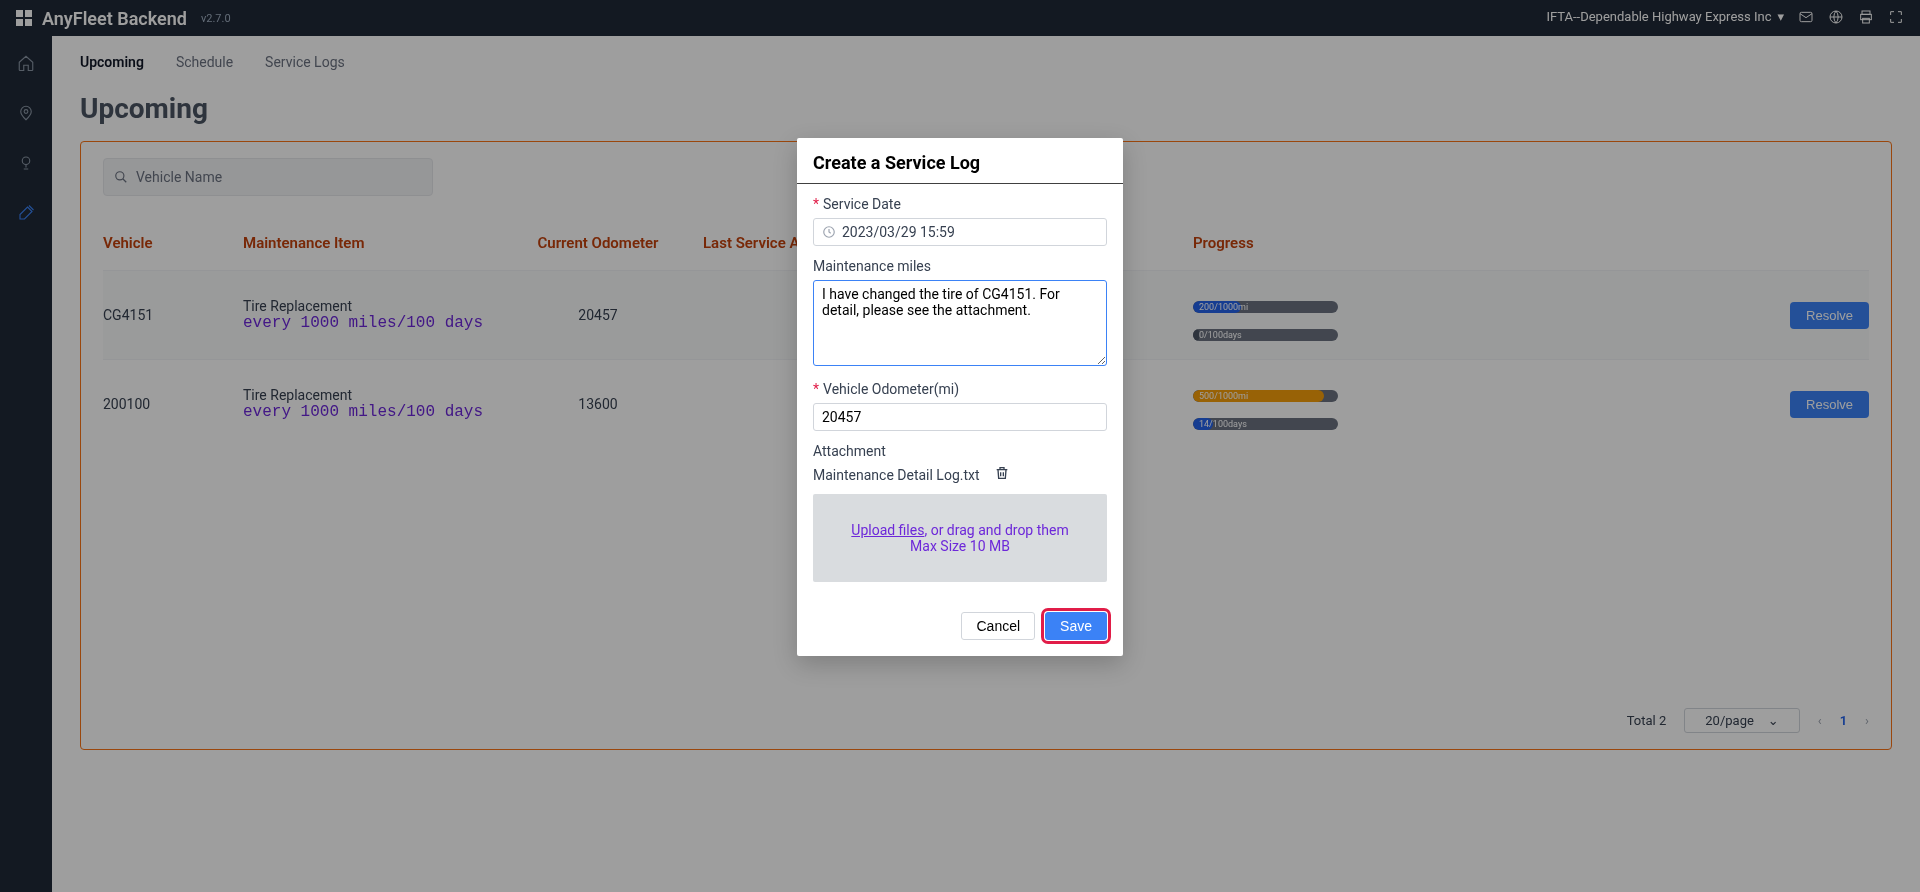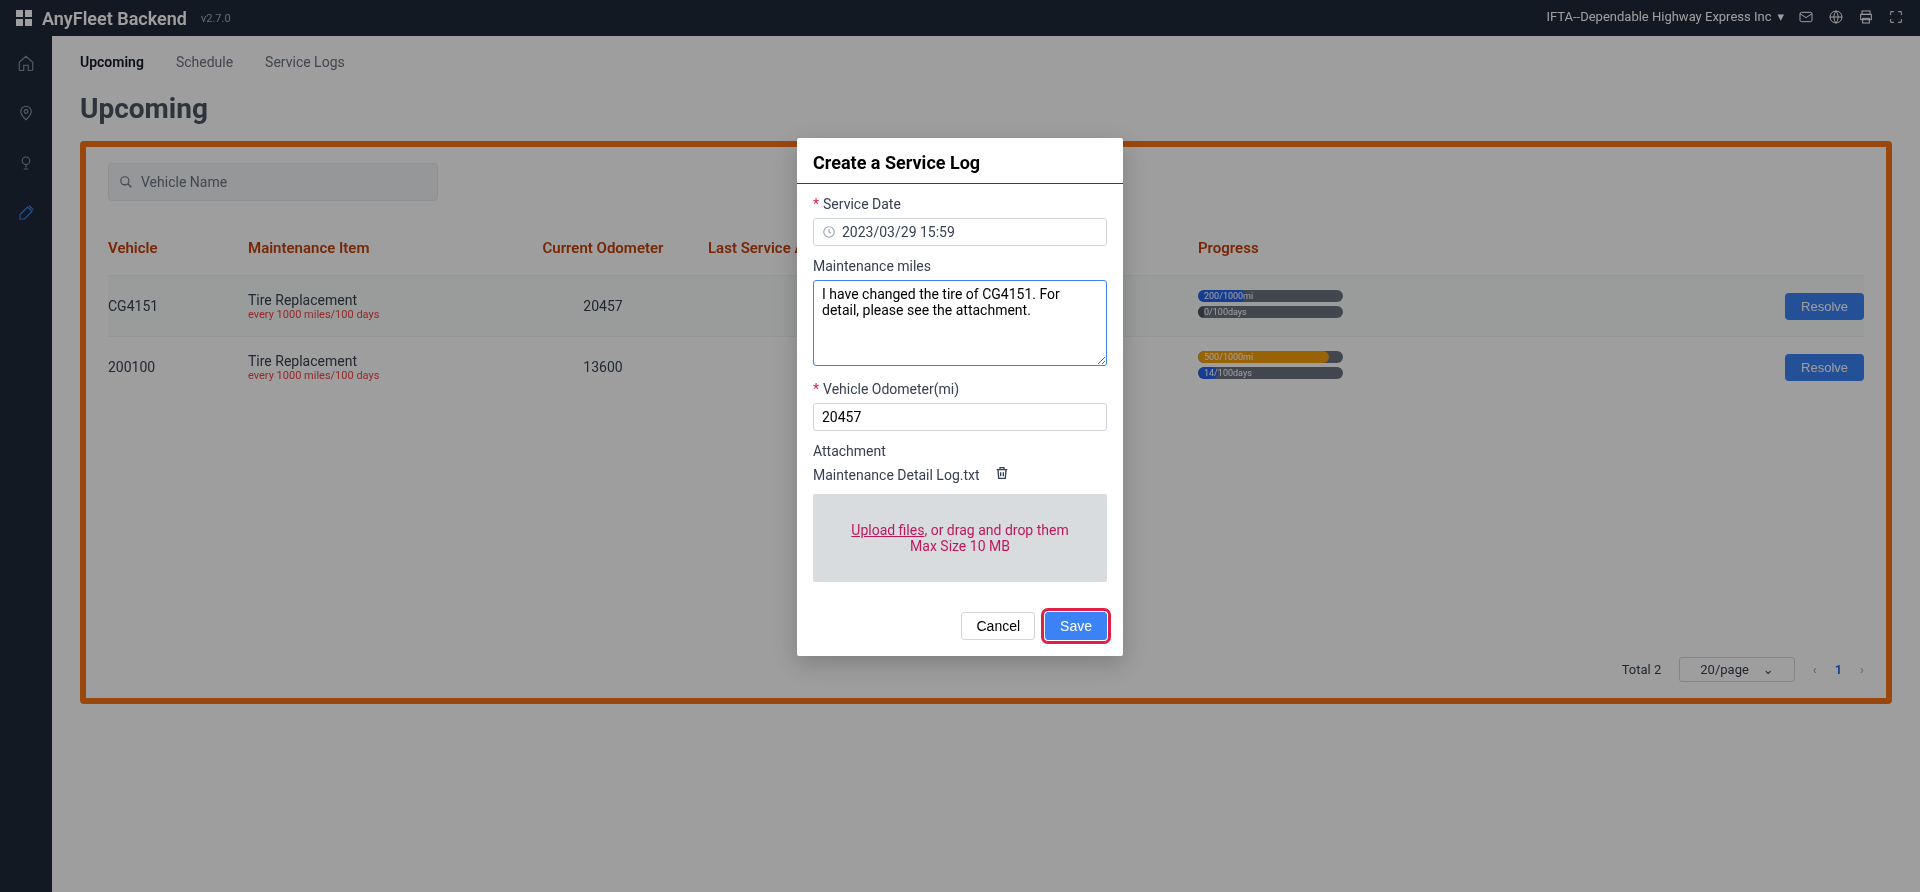--- a/index.html
+++ b/index.html
@@ -53,21 +53,21 @@
     padding: 18px 28px 12px 28px;
     font-size: 14px;
     color: #6b7280;
   }
   .tab { cursor: pointer; }
   .tab.active { color: #111827; font-weight: 600; }
   .page-title { font-size: 28px; font-weight: 700; color: #4b5563; padding: 10px 28px 16px 28px; }
 
   .panel {
     margin: 0 28px 20px 28px;
-    border: 6px solid #f97316;
+    border: 1px solid #f97316;
     border-radius: 4px;
     padding: 16px 22px;
     background: #fff;
   }
   .search-box {
     width: 330px;
     height: 38px;
     background: #f3f4f6;
     border: 1px solid #e5e7eb;
     border-radius: 4px;
@@ -84,23 +84,23 @@
   .col-vehicle { width: 140px; }
   .col-item { width: 250px; }
   .col-odo { width: 210px; text-align: center; }
   .col-svc { width: 320px; }
   .col-sched { width: 170px; }
   .col-prog { flex: 1; }
   .col-action { width: 110px; text-align: right; }
 
   .table-row { display: flex; align-items: center; padding: 14px 0; border-top: 1px solid #f1f3f5; font-size: 14px; color: #374151; }
   .table-row:nth-child(even) { background: #f9fafb; }
-  .sub { font-size: 11px; color: #ef4444; }
-
-  .prog-track { width: 145px; height: 12px; background: #6b7280; border-radius: 6px; position: relative; margin-bottom: 4px; overflow: hidden; }
+  .sub { font-size: 16px; color: #6d28d9; font-family: Liberation Mono, monospace; }
+
+  .prog-track { width: 145px; height: 12px; background: #6b7280; border-radius: 6px; position: relative; margin-bottom: 4px; overflow: hidden; margin-top: 16px; }
   .prog-fill { height: 100%; border-radius: 6px; }
   .prog-fill.blue { background: #2563eb; }
   .prog-fill.gray { background: #4b5563; }
   .prog-fill.orange { background: #f59e0b; }
   .prog-label { position: absolute; left: 6px; top: 0; font-size: 9px; color: #fff; line-height: 12px; }
 
   .resolve-btn {
     background: #3b82f6; color: #fff; border: none;
     padding: 6px 16px; border-radius: 4px; font-size: 13px; cursor: pointer;
   }
@@ -136,21 +136,21 @@
   .field-input, .field-textarea {
     width: 100%; border: 1px solid #d1d5db; border-radius: 3px;
     padding: 5px 8px; font-size: 14px; font-family: inherit;
   }
   .field-date { display: flex; align-items: center; gap: 6px; }
   .field-textarea { height: 86px; resize: both; border-color: #3b82f6; outline: none; }
   .field-block { margin-bottom: 12px; }
   .attach-row { display: flex; align-items: center; gap: 14px; margin-bottom: 10px; }
   .dropzone {
     background: #d9dcdf; border-radius: 2px; text-align: center;
-    padding: 28px 12px; font-size: 14px; color: #be185d;
+    padding: 28px 12px; font-size: 14px; color: #6d28d9;
   }
   .dropzone u { text-decoration: underline; }
   .modal-footer {
     padding: 10px 16px 16px 16px;
     display: flex; justify-content: flex-end; gap: 10px;
   }
   .btn {
     padding: 5px 14px; border-radius: 3px; font-size: 14px; cursor: pointer;
     border: 1px solid #d1d5db; background: #fff;
   }

